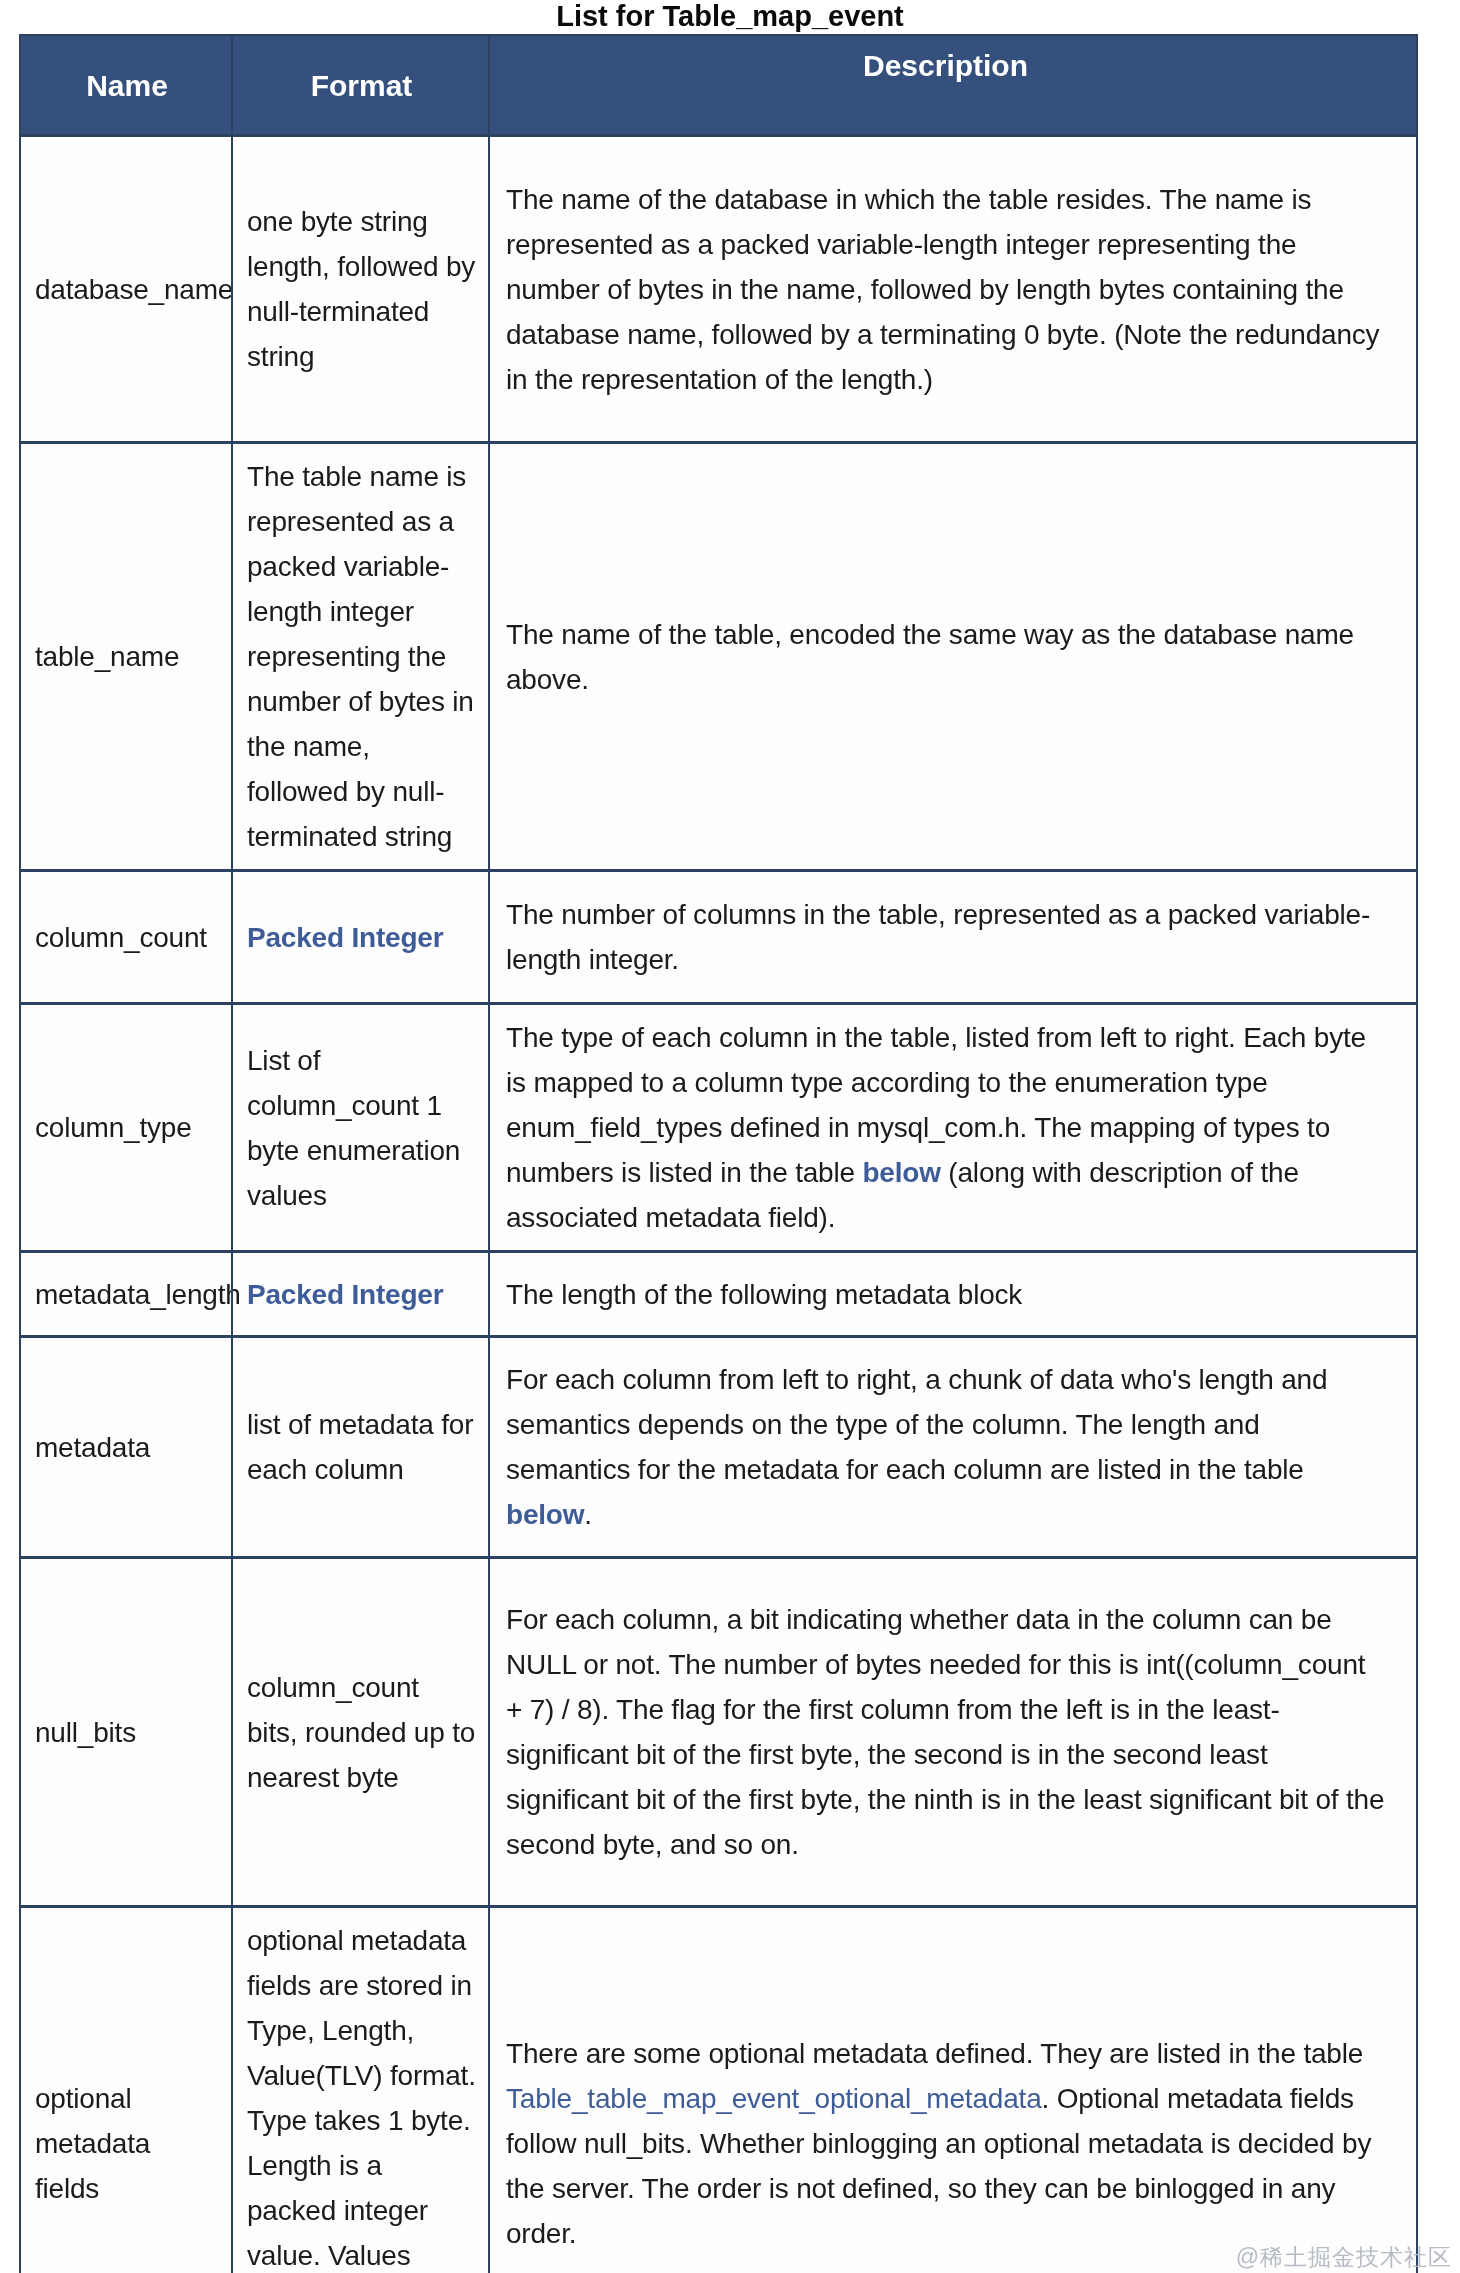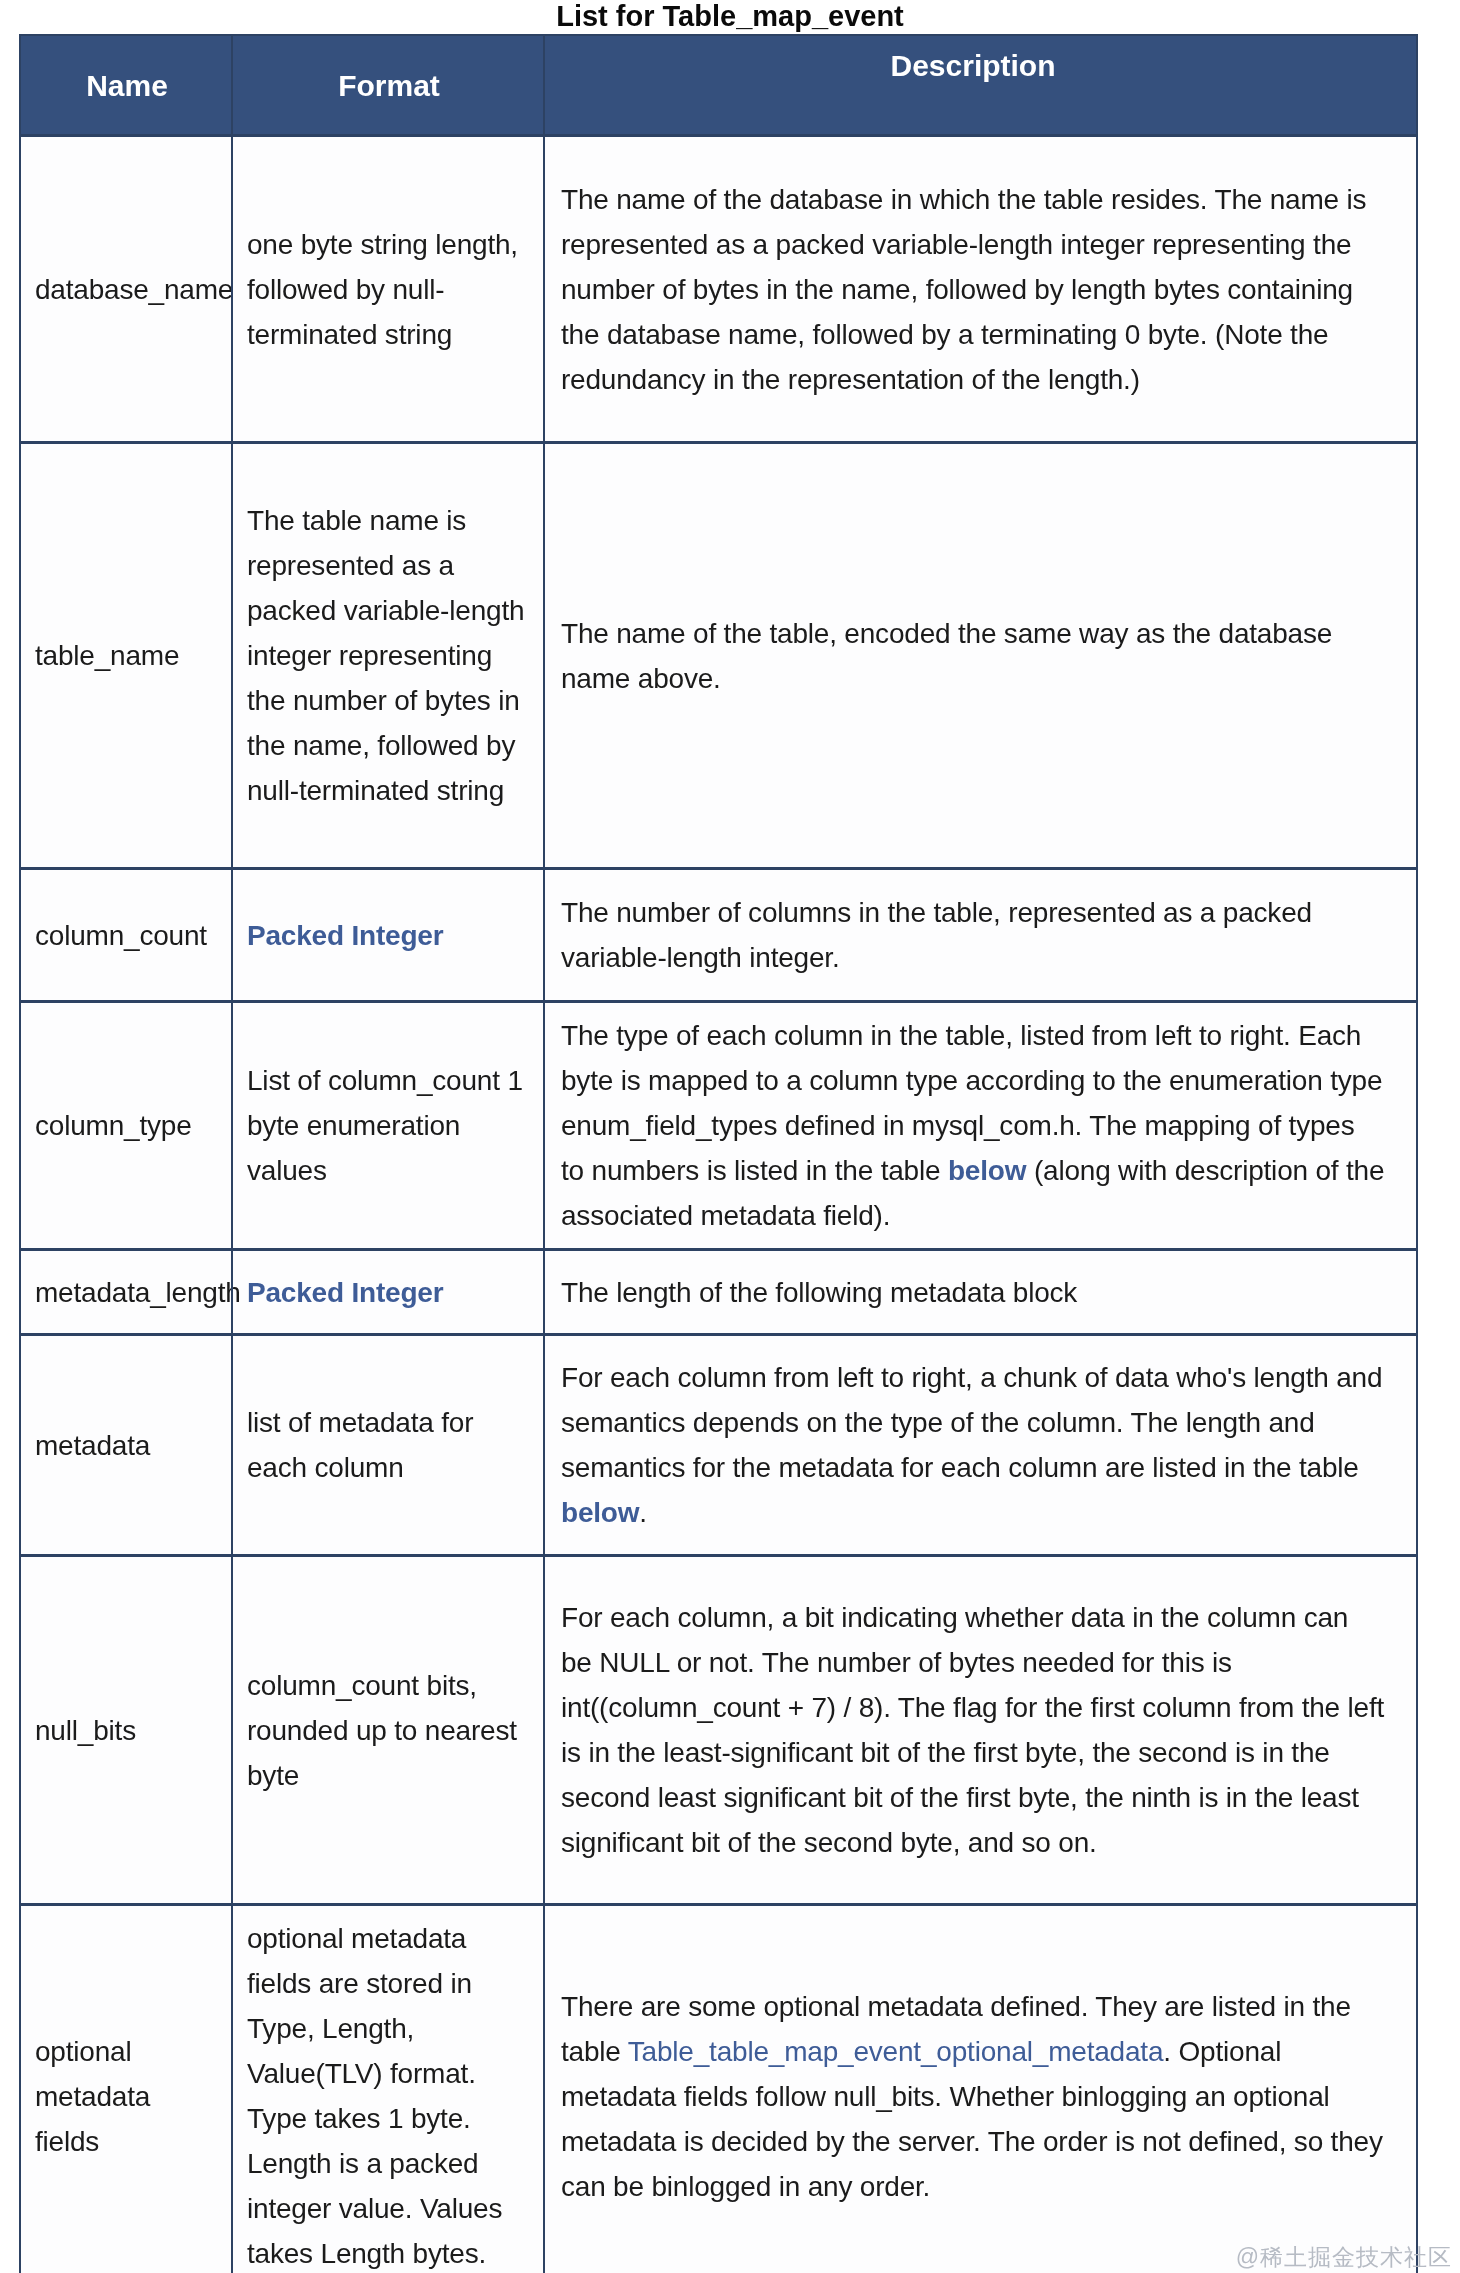--- a/index.html
+++ b/index.html
@@ -38,21 +38,21 @@
     box-sizing: border-box;
     display: flex;
     flex-direction: column;
     justify-content: center;
     font-size: 28px;
     line-height: 45px;
     letter-spacing: -0.2px;
     padding: 10px 12px 10px 14px;
   }
   .c1 { width: 210px; flex: 0 0 auto; }
-  .c2 { width: 312px; flex: 0 0 auto; border-left: 2px solid #2d4263; }
+  .c2 { width: 257px; flex: 0 0 auto; border-left: 2px solid #2d4263; }
   .c3 { flex: 1 1 auto; border-left: 2px solid #2d4263; padding-left: 16px; padding-right: 31px; }
   .hrow { background: #35507d; }
   .hrow .cell {
     color: #ffffff;
     font-weight: bold;
     font-size: 30px;
     letter-spacing: 0;
     align-items: center;
     justify-content: center;
   }

